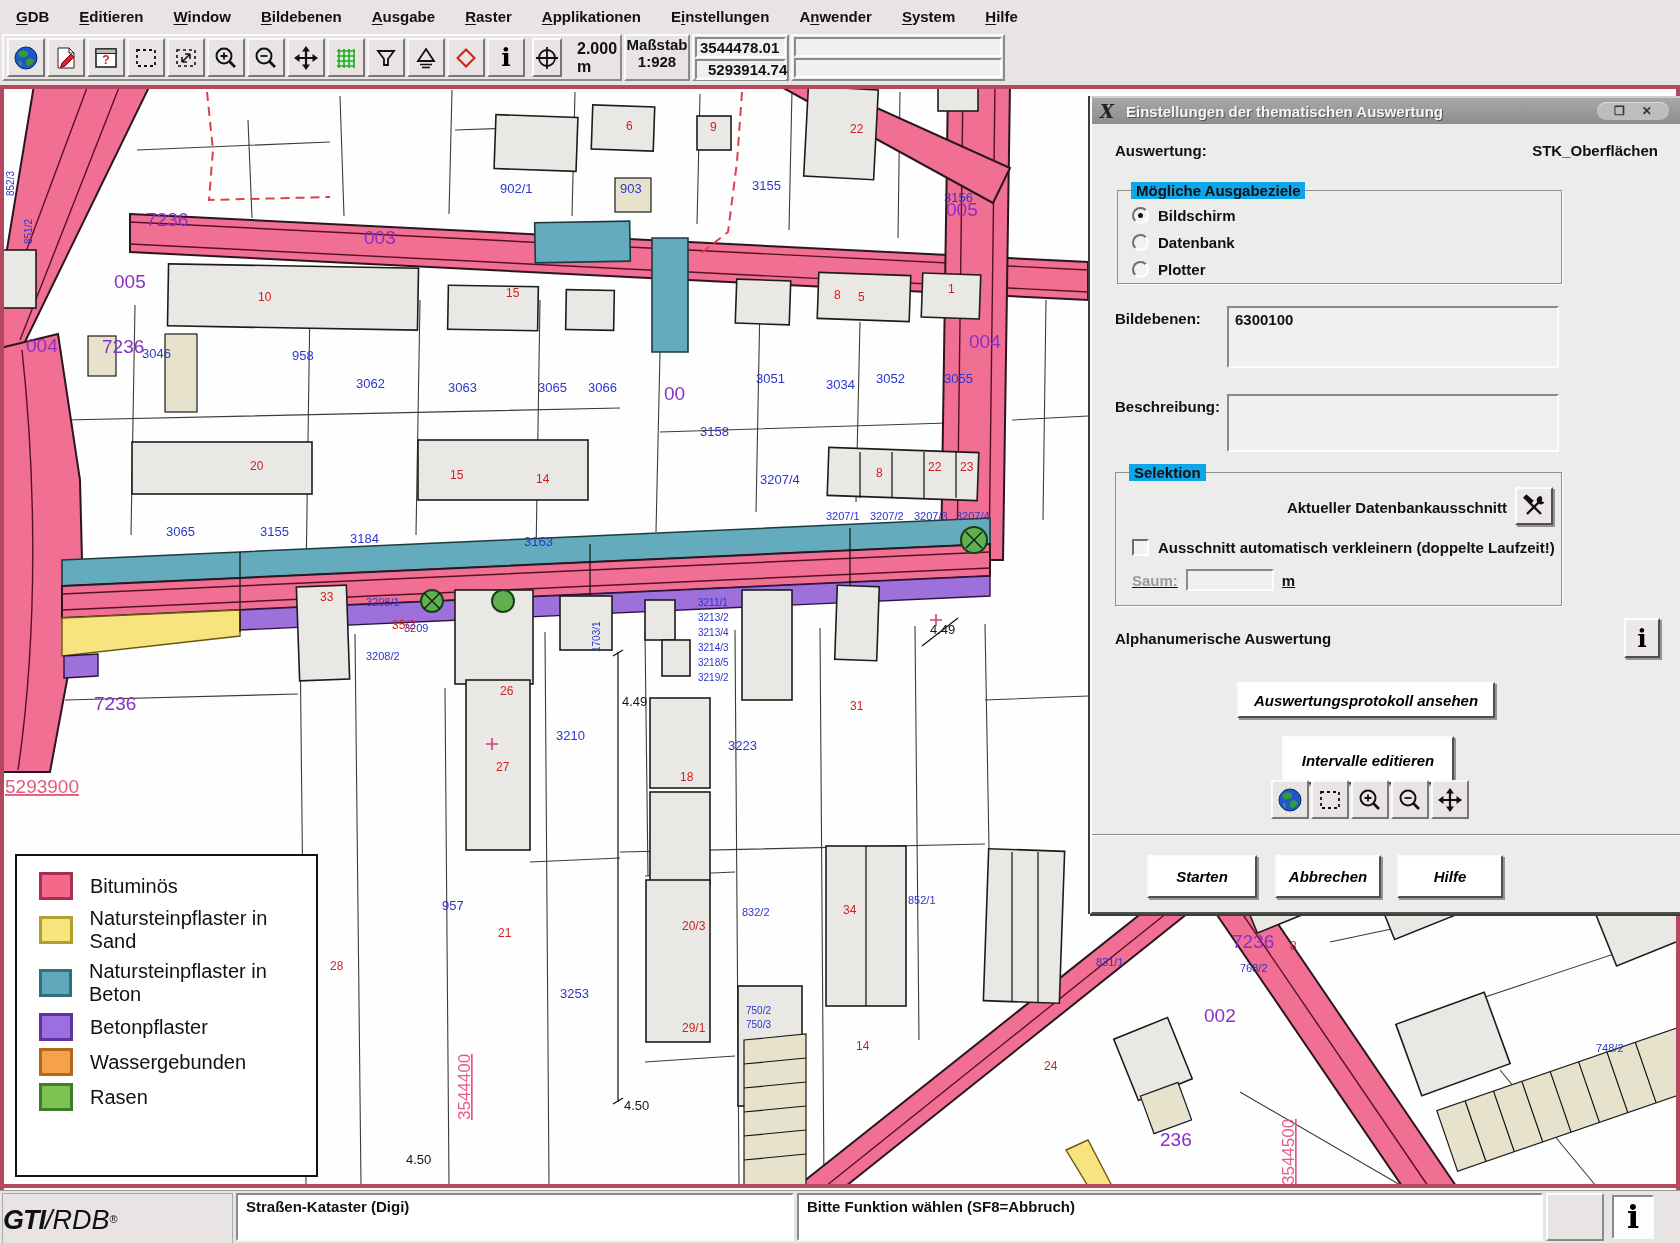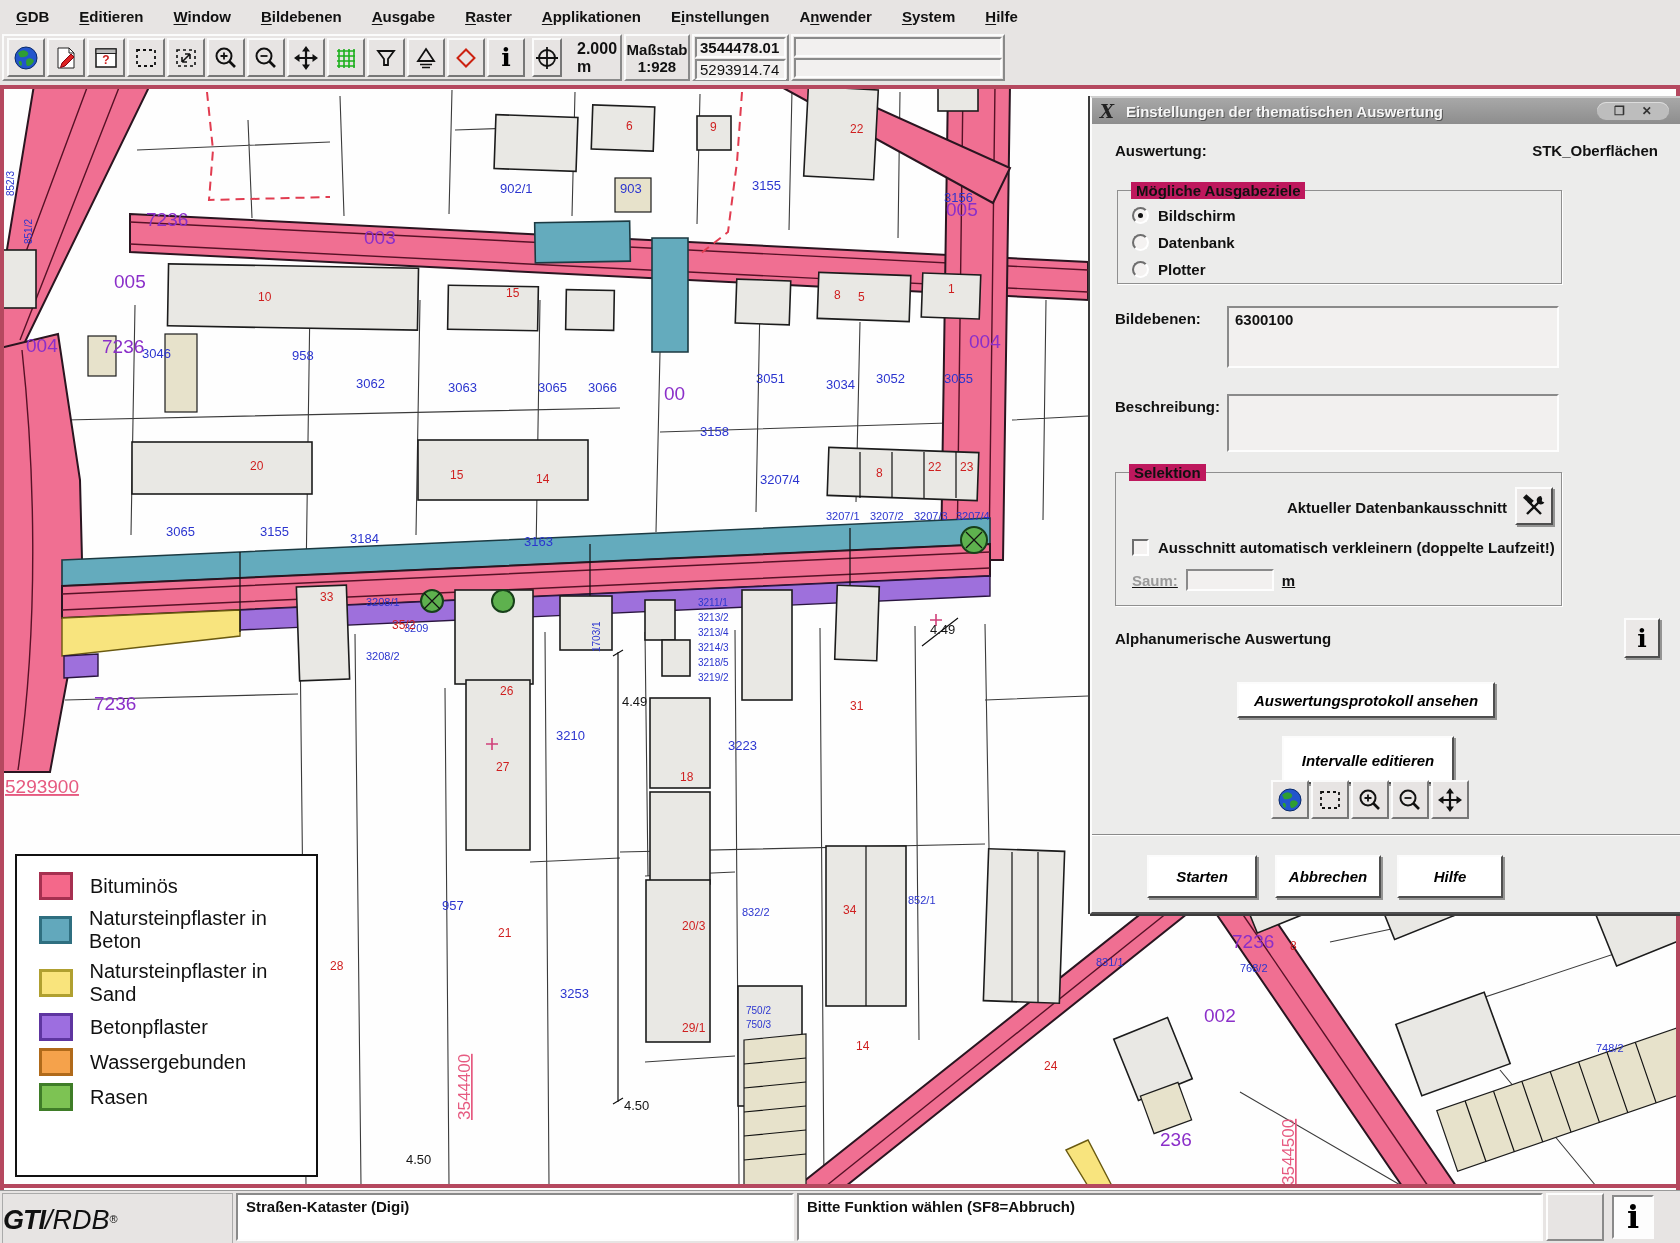--- a/index.html
+++ b/index.html
@@ -50,21 +50,21 @@
   .titlebar{position:relative;height:26px;background:linear-gradient(#a8a8a8,#8d8d8d);
             display:flex;align-items:center;padding-left:8px;}
   .x-logo{font-family:"DejaVu Serif",serif;font-weight:bold;font-style:italic;font-size:18px;color:#222;}
   .title-text{color:#f6f6f6;font-weight:bold;font-size:15px;margin-left:12px;text-shadow:1px 1px 0 #555;}
   .win-btns{position:absolute;left:505px;top:4px;width:72px;height:18px;background:#bdbdbd;
             border-radius:9px;display:flex;align-items:center;justify-content:space-evenly;
             box-shadow:inset 0 1px 0 #ddd;}
   .win-btn{font-size:12px;font-weight:bold;color:#333;line-height:1;cursor:default;}
   .dlg-label{position:absolute;font-size:15px;font-weight:bold;white-space:nowrap;}
   .groupbox{position:absolute;border:1px solid #8f8f8f;box-shadow:1px 1px 0 #fff;box-sizing:border-box;}
-  .gb-title{position:absolute;top:-9px;left:13px;background:#be185d;padding:0 5px;font-weight:bold;font-size:15px;white-space:nowrap;}
+  .gb-title{position:absolute;top:-9px;left:13px;background:#0ea5e9;padding:0 5px;font-weight:bold;font-size:15px;white-space:nowrap;}
   .radio-row{position:absolute;left:14px;display:flex;align-items:center;gap:9px;}
   .radio{width:13px;height:13px;border-radius:50%;background:#f4f2f1;border:2px solid;
          border-color:#6e6e6e #fff #fff #6e6e6e;position:relative;box-sizing:content-box;}
   .radio.sel::after{content:"";position:absolute;left:4px;top:4px;width:5px;height:5px;border-radius:50%;background:#111;}
   .radio-label{font-size:15px;font-weight:bold;}
   .checkbox{width:13px;height:13px;background:#f4f2f1;border:2px solid;border-color:#6e6e6e #fff #fff #6e6e6e;}
   .dlg-field{position:absolute;background:#f2f0ef;border:2px solid;border-color:#8a8a8a #fdfdfd #fdfdfd #8a8a8a;
              box-sizing:border-box;font-size:15px;font-weight:bold;padding:3px 6px;}
   .dlg-btn{position:absolute;background:#ffffff;border:2px solid;border-color:#fcfcfc #4f4f4f #4f4f4f #fcfcfc;
            box-shadow:2px 2px 0 rgba(60,60,60,.5);font-weight:bold;font-size:15px;
@@ -220,27 +220,27 @@
       <button class="tbtn" id="crosshair-btn" style="margin-left:6px;">
           <span style="display:flex;">
             <svg viewBox="0 0 26 26">
               <circle cx="13" cy="13" r="8" fill="none" stroke="#111" stroke-width="1.8"></circle>
               <path d="M13 2 v22 M2 13 h22" stroke="#111" stroke-width="1.8"></path>
             </svg>
           </span>
         </button>
       <span style="margin-left:14px;font-weight:bold;font-size:16px;">2.000 m</span>
     </div>
-    <div class="tb-sec" style="left:624px;width:66px;display:flex;flex-direction:column;align-items:center;justify-content:center;font-weight:bold;font-size:15px;">
+    <div class="tb-sec" style="left:624px;width:66px;display:flex;flex-direction:column;align-items:center;font-weight:bold;font-size:15px;">
       <span>Maßstab</span>
       <span>1:928</span>
     </div>
     <div class="tb-sec" style="left:692px;width:97px;padding:1px;display:flex;flex-direction:column;gap:1px;">
       <span class="sunken" style="flex:1;font-weight:bold;font-size:15px;padding:0 3px;">3544478.01</span>
-      <span class="sunken" style="flex:1;font-weight:normal;font-size:15px;padding:0 3px;">5293914.74</span>
+      <span class="sunken" style="flex:1;font-weight:bold;font-size:15px;padding:0 11px;">5293914.74</span>
     </div>
     <div class="tb-sec" style="left:791px;width:214px;padding:1px;display:flex;flex-direction:column;gap:1px;">
       <span class="sunken" style="flex:1;"></span>
       <span class="sunken" style="flex:1;"></span>
     </div>
   </div>
 
   <div class="map" id="map">
       <svg viewBox="0 85 1680 1105" width="1680" height="1105" font-family="Liberation Sans, sans-serif">
         <rect x="0" y="85" width="1680" height="1105" fill="#fefefe"></rect>
@@ -441,26 +441,26 @@
       </svg>
     </div>
 
   <div class="legend">
     <div class="legend-rows" id="legend-rows">
         <div class="legend-row">
           <span class="legend-swatch" style="background:#f4688a;border-color:#a63050;"></span>
           <span class="legend-label">Bituminös</span>
         </div>
         <div class="legend-row">
+          <span class="legend-swatch" style="background:#f9e47c;border-color:#b0a030;"></span>
+          <span class="legend-label">Natursteinpflaster in Sand</span>
+        </div>
+        <div class="legend-row">
           <span class="legend-swatch" style="background:#62a8bc;border-color:#2f6f80;"></span>
           <span class="legend-label">Natursteinpflaster in Beton</span>
-        </div>
-        <div class="legend-row">
-          <span class="legend-swatch" style="background:#f9e47c;border-color:#b0a030;"></span>
-          <span class="legend-label">Natursteinpflaster in Sand</span>
         </div>
         <div class="legend-row">
           <span class="legend-swatch" style="background:#9d6ee0;border-color:#5e35a0;"></span>
           <span class="legend-label">Betonpflaster</span>
         </div>
         <div class="legend-row">
           <span class="legend-swatch" style="background:#f5a24b;border-color:#b06a1a;"></span>
           <span class="legend-label">Wassergebunden</span>
         </div>
         <div class="legend-row">

